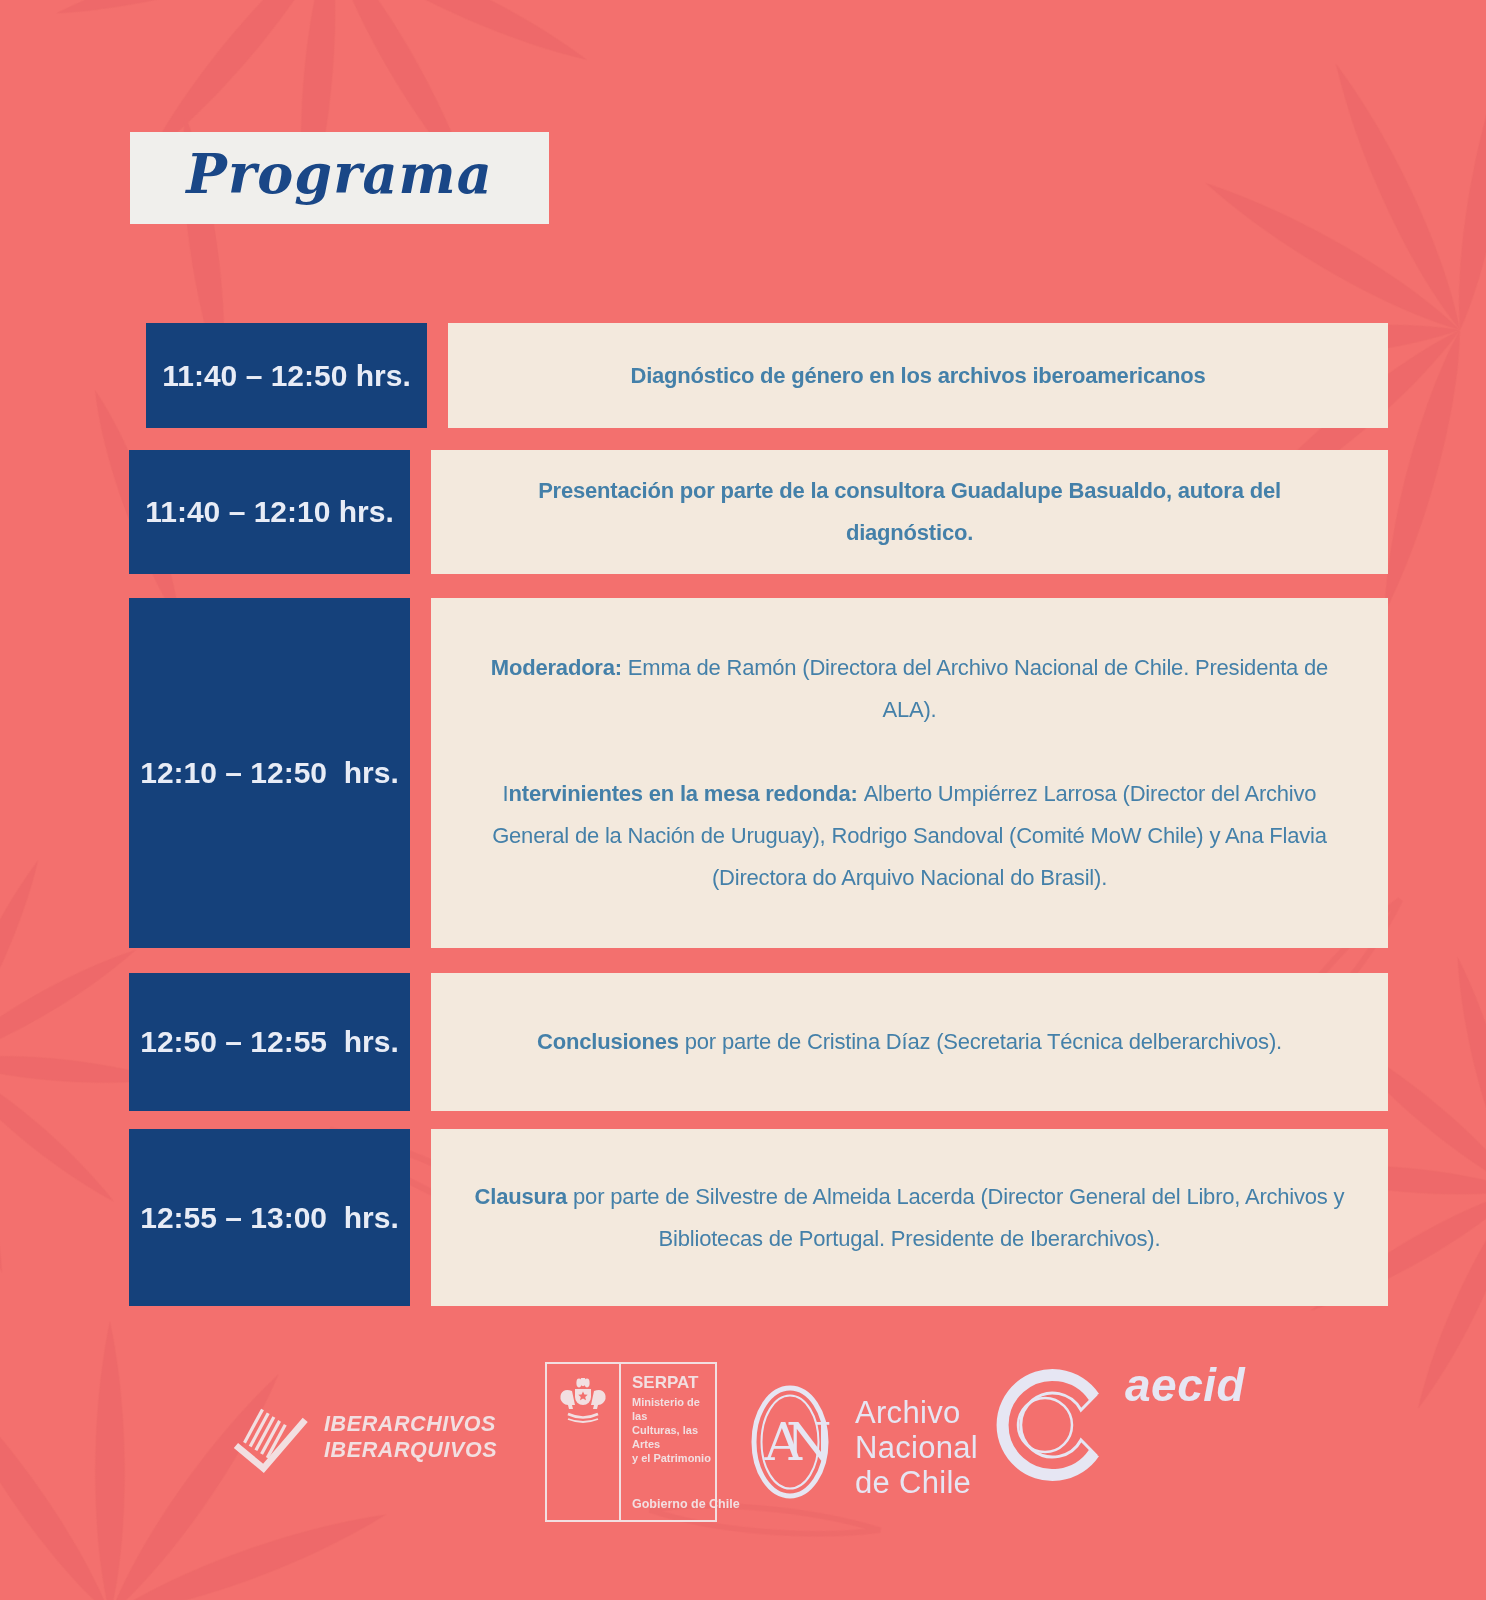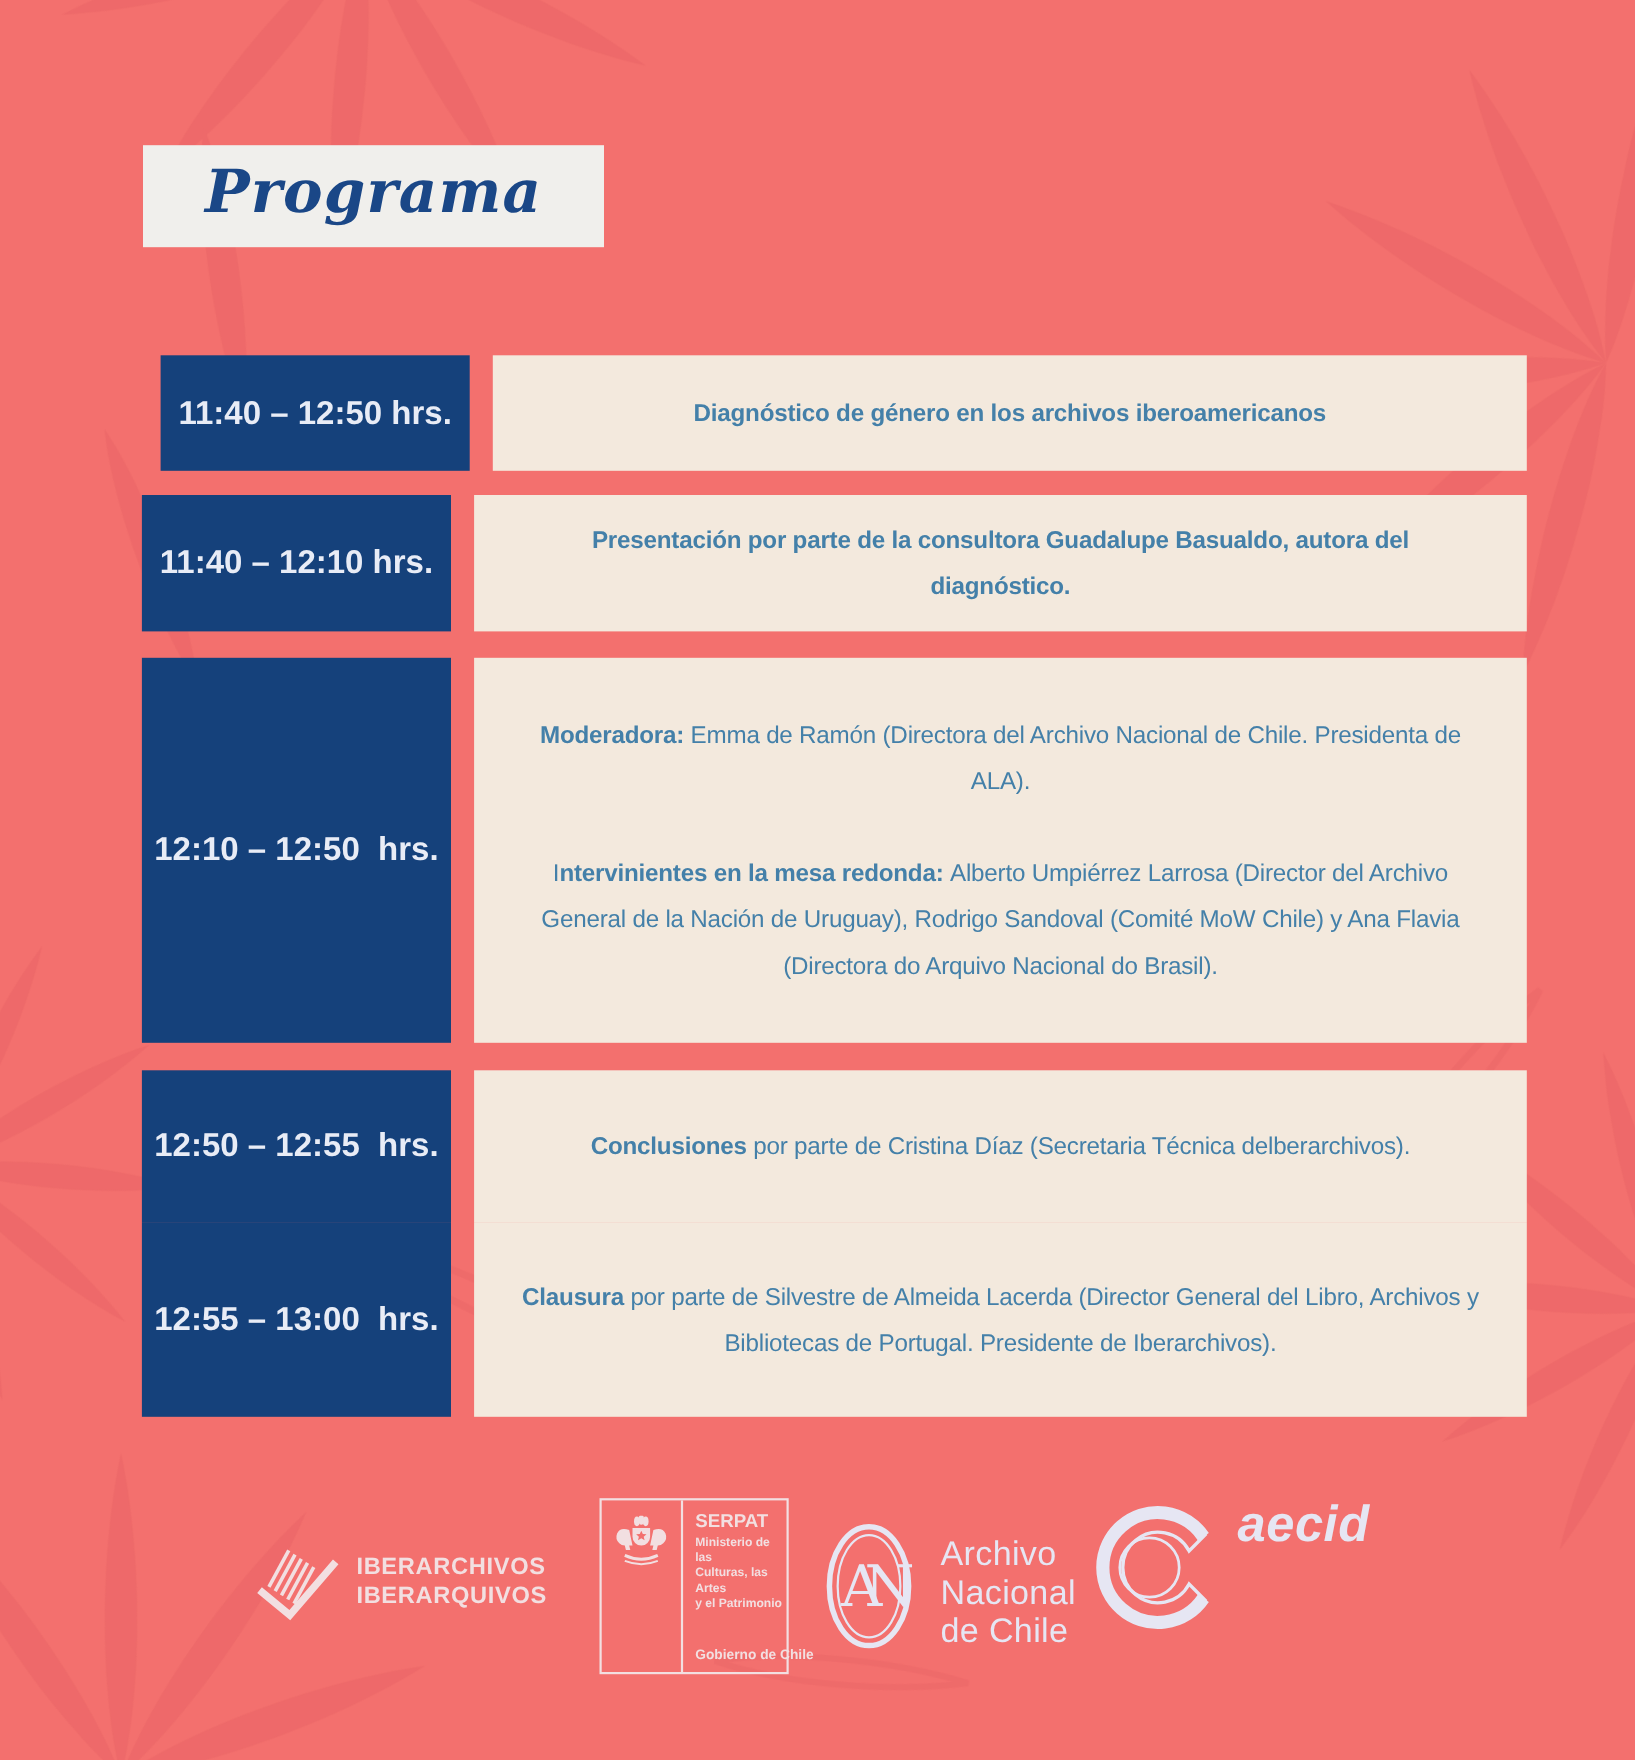--- a/index.html
+++ b/index.html
@@ -25,21 +25,21 @@
         text-align:center;padding:12px 42px;box-sizing:border-box;color:var(--bodyText);
         font-size:22px;line-height:42px;letter-spacing:-0.2px;}
   .desc p{margin:0;}
   .desc p + p{margin-top:42px;}
   .b{font-weight:700;}
 
   .footer{position:absolute;left:0;top:0;width:1486px;height:1600px;pointer-events:none;}
 
   .logo-iber{position:absolute;left:228px;top:1400px;display:flex;align-items:flex-start;}
   .iber-text{margin-left:8px;margin-top:11px;font-weight:700;font-size:21.5px;line-height:26px;
-             letter-spacing:0.6px;color:var(--logoPink);}
+             letter-spacing:0.6px;color:var(--logoPink);font-style:italic;}
 
   .logo-serpat{position:absolute;left:545px;top:1362px;width:172px;height:160px;
                border:2px solid var(--logoPink);box-sizing:border-box;color:var(--logoPink);}
   .serpat-divider{position:absolute;left:72px;top:0;bottom:0;width:2px;background:var(--logoPink);}
   .serpat-arms{position:absolute;left:11px;top:14px;}
   .serpat-name{position:absolute;left:85px;top:9px;font-weight:700;font-size:17px;}
   .serpat-ministry{position:absolute;left:85px;top:31px;font-size:11px;line-height:14px;font-weight:600;white-space:pre-line;}
   .serpat-gov{position:absolute;left:85px;bottom:9px;font-weight:700;font-size:12.5px;white-space:nowrap;}
 
   .logo-an{position:absolute;left:750px;top:1384px;display:flex;align-items:flex-start;color:var(--logoLav);}
@@ -98,21 +98,21 @@
           <p><span class="b">Presentación por parte de la consultora Guadalupe Basualdo, autora del diagnóstico.</span></p>
         </div>
       </div>
       <div class="row" style="height: 350px; margin-bottom: 25px;">
         <div class="time">12:10 – 12:50  hrs.</div>
         <div class="desc">
           <p><span class="b">Moderadora: </span><span>Emma de Ramón (Directora del Archivo Nacional de Chile. Presidenta de ALA).</span></p>
           <p><span>I</span><span class="b">ntervinientes en la mesa redonda: </span><span>Alberto Umpiérrez Larrosa (Director del Archivo General de la Nación de Uruguay), Rodrigo Sandoval (Comité MoW Chile) y Ana Flavia (Directora do Arquivo Nacional do Brasil).</span></p>
         </div>
       </div>
-      <div class="row" style="height: 138px; ">
+      <div class="row" style="height: 138px; margin-bottom: 18px;">
         <div class="time">12:50 – 12:55  hrs.</div>
         <div class="desc">
           <p><span class="b">Conclusiones </span><span>por parte de Cristina Díaz (Secretaria Técnica delberarchivos).</span></p>
         </div>
       </div>
       <div class="row" style="height: 177px; margin-bottom: 0px;">
         <div class="time">12:55 – 13:00  hrs.</div>
         <div class="desc">
           <p><span class="b">Clausura </span><span>por parte de Silvestre de Almeida Lacerda  (Director General del Libro, Archivos y Bibliotecas de Portugal. Presidente de Iberarchivos).</span></p>
         </div>

